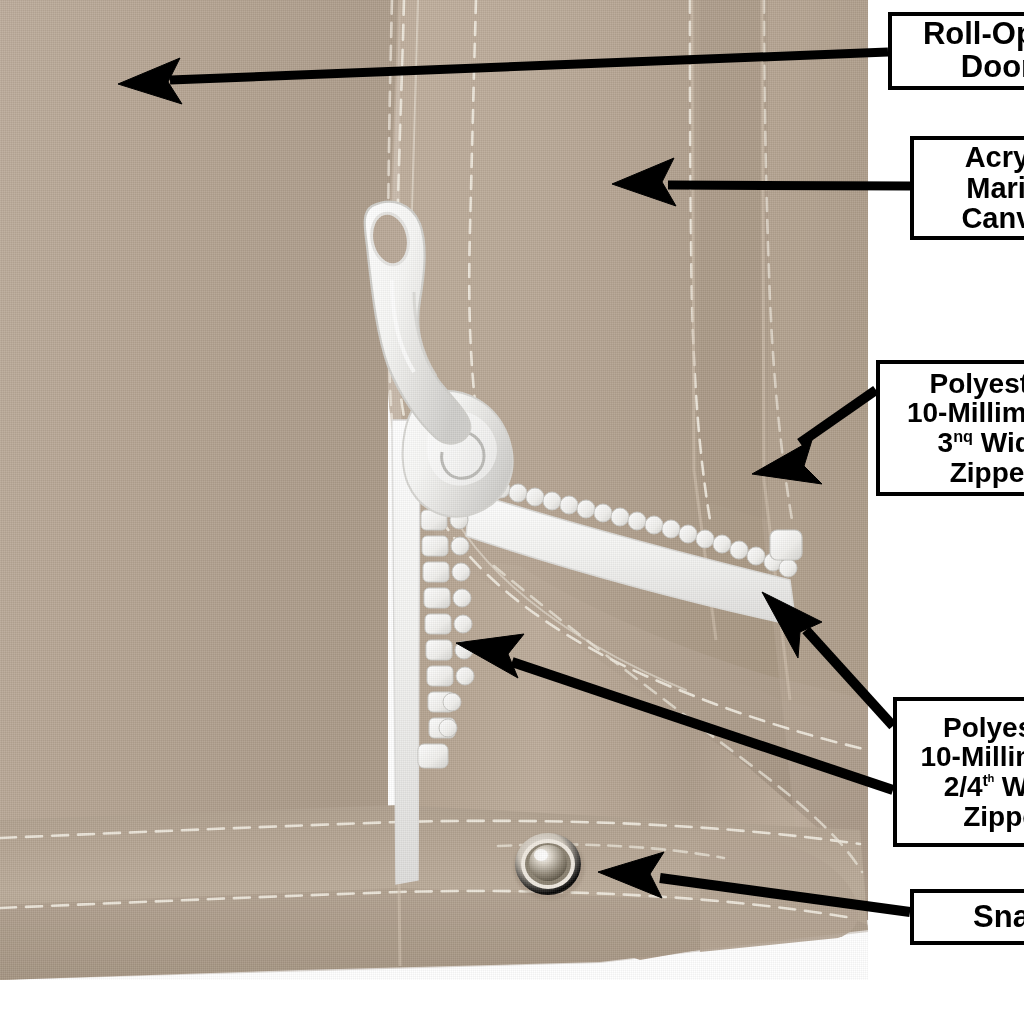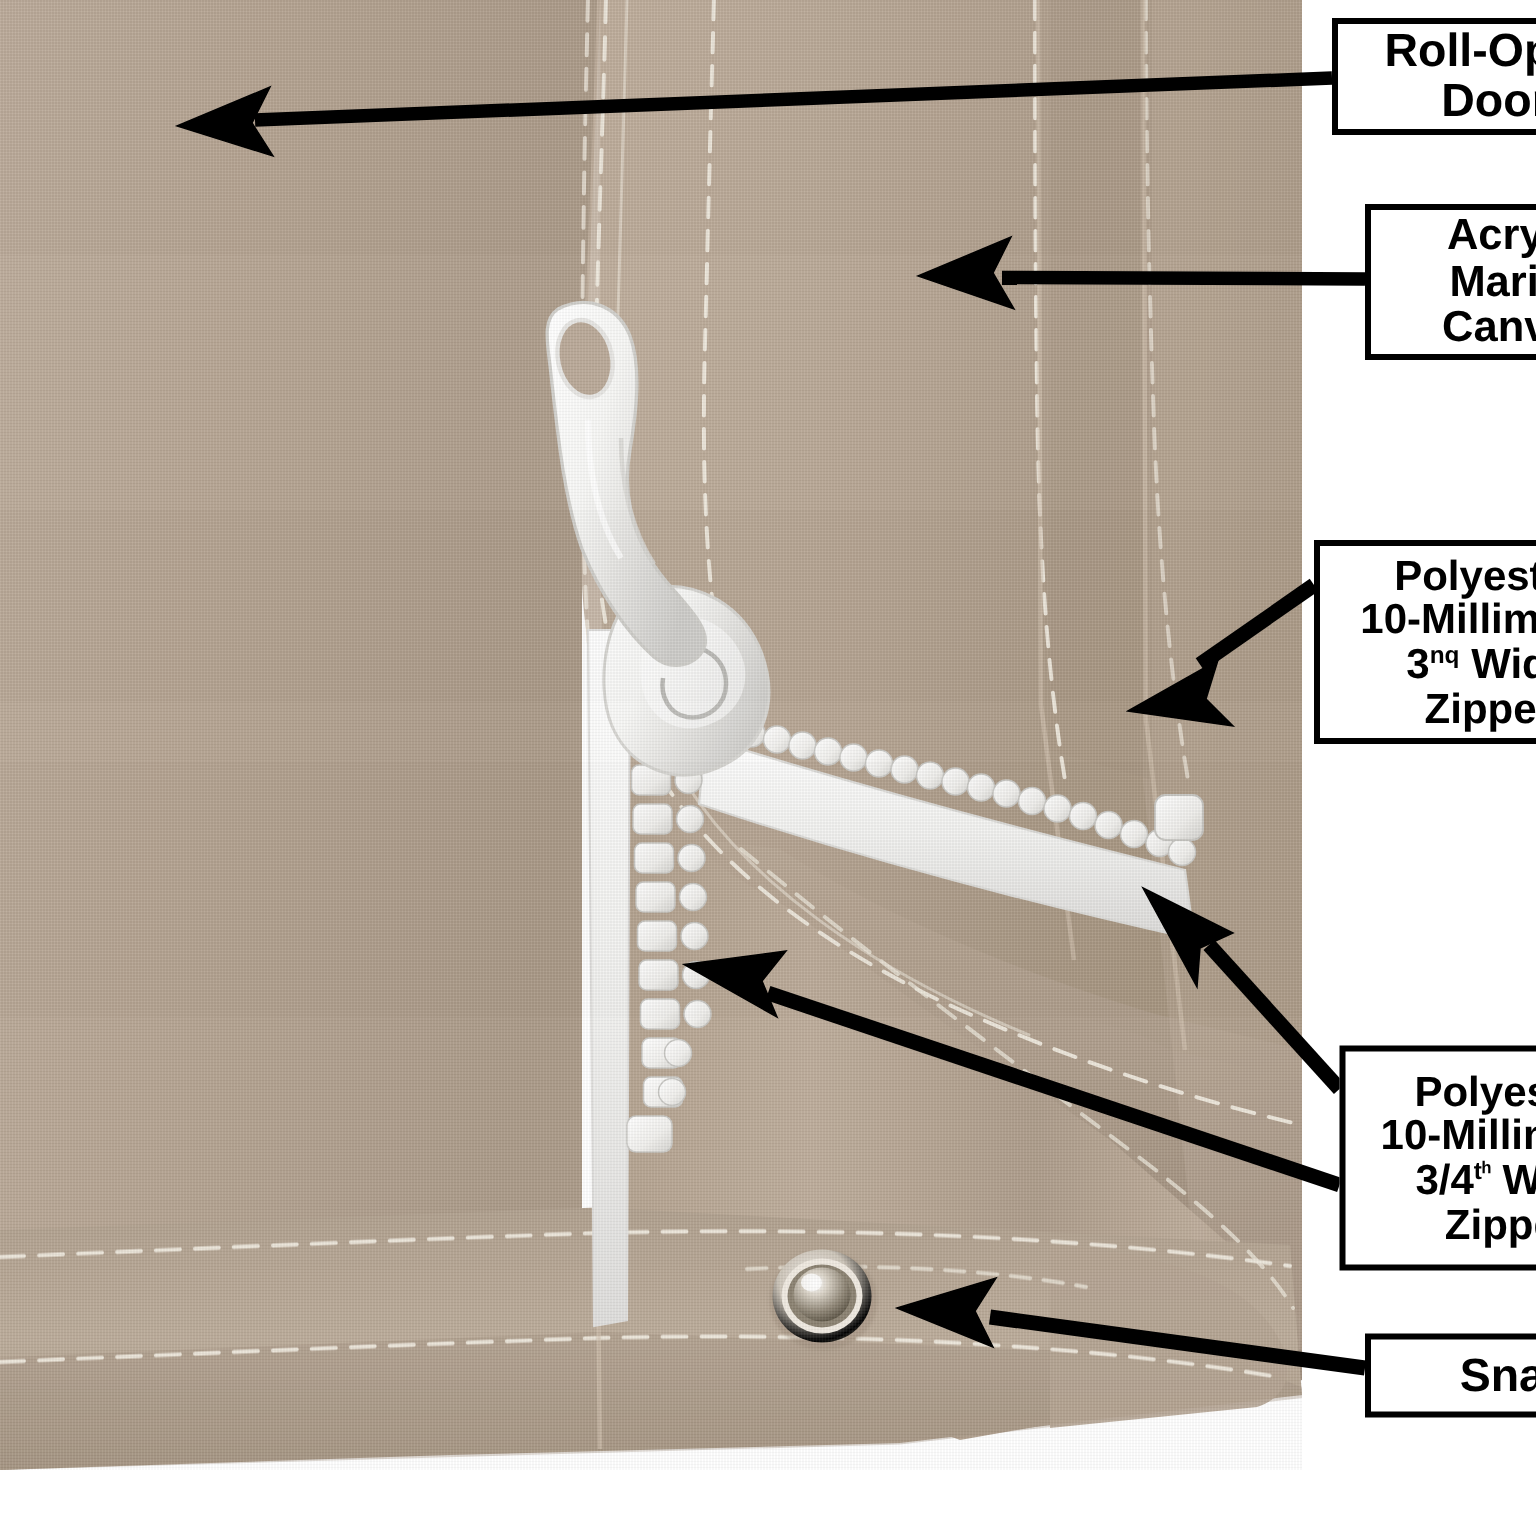--- a/index.html
+++ b/index.html
@@ -304,21 +304,21 @@
   <div class="label-box" id="box-zipper-3in">
     <span class="ln">Polyester</span>
     <span class="ln">10-Millimeter</span>
     <span class="ln"><span>3</span><sup>nq</sup><span> Wide</span></span>
     <span class="ln">Zipper</span>
   </div>
 
   <div class="label-box" id="box-zipper-34in">
     <span class="ln">Polyester</span>
     <span class="ln">10-Millimeter</span>
-    <span class="ln"><span>3/4</span><sup>tʰ</sup><span> Wide</span></span>
+    <span class="ln"><span>2/4</span><sup>tʰ</sup><span> Wide</span></span>
     <span class="ln">Zipper</span>
   </div>
 
   <div class="label-box" id="box-snap">
     <span class="ln">Snap</span>
   </div>
 
 </div>
 
 </body></html>

